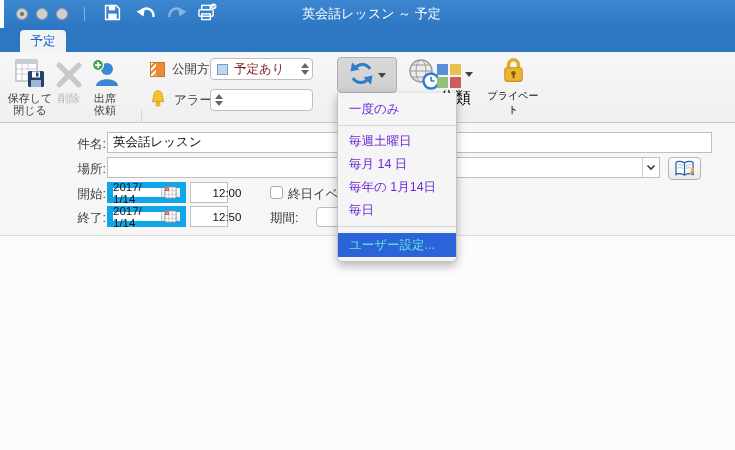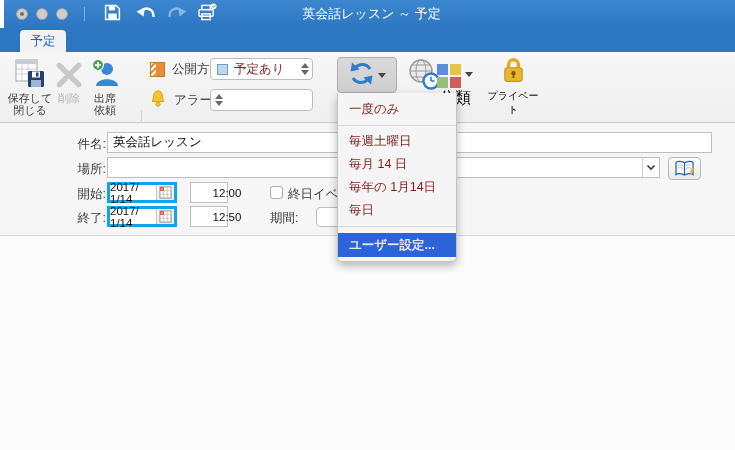--- a/index.html
+++ b/index.html
@@ -56,42 +56,42 @@
   .cat-arrow { display:inline-block; margin:17px 0 0 4px; vertical-align:top; }
   .priv-btn { position:absolute; left:484px; top:3px; width:58px; text-align:center; }
   .priv-btn .rlb { font-size:10px; }
 
   
   .form { position:absolute; top:123px; left:0; width:735px; height:113px; background:#f6f6f6;
     border-bottom:1px solid #d9d9d9; }
   .flab { position:absolute; left:20px; width:86px; text-align:right; font-size:12.5px; color:#3b3b3b; }
   .tbox { position:absolute; background:#fff; border:1px solid #bfbfbf; font-size:12.5px; color:#111;
     display:flex; align-items:center; }
-  .dategrp { position:absolute; left:107px; width:70px; height:21px; border:3px solid #0ea5e9; background:#fff; display:flex; }
+  .dategrp { position:absolute; left:107px; width:79px; height:21px; border:6px solid #0ea5e9; background:#fff; display:flex; }
   .datetxt { width:55px; font-size:11.5px; color:#111; display:flex; align-items:center; justify-content:center; }
   .calbtn { width:22px; border-left:1px solid #c4c4c4; background:linear-gradient(#fdfdfd,#ececec);
     display:flex; align-items:center; justify-content:center; }
   .timebox { position:absolute; left:190px; width:37px; height:21px; justify-content:center; font-size:11.5px;padding-left:36px; }
   .chk { position:absolute; left:270px; width:13px; height:13px; background:#fff; border:1px solid #ababab; border-radius:3px; }
   .chklab { position:absolute; left:288px; font-size:12.5px; color:#3b3b3b; white-space:nowrap; }
   .durlab { position:absolute; left:270px; font-size:12.5px; color:#3b3b3b; }
   .dur-combo { position:absolute; left:316px; top:209px; width:60px; height:20px; background:#fff;
     border:1px solid #bdbdbd; border-radius:4px; }
   .chev-zone { position:absolute; right:0; top:0; width:17px; height:19px; border-left:1px solid #cfcfcf;
     display:flex; align-items:center; justify-content:center; }
   .bookbtn { position:absolute; left:668px; top:34px; width:33px; height:23px; border:1px solid #b5b5b5;
     border-radius:4px; background:linear-gradient(#fdfdfd,#eaeaea); display:flex; align-items:center; justify-content:center; }
 
   
   .menu { position:absolute; left:337px; top:93px; width:120px; background:#f5f5f5;
     border:1px solid #c3c3c3; border-top:none; border-radius:0 0 5px 5px;
     box-shadow:0 4px 10px rgba(0,0,0,.28); z-index:10; padding-top:5px; padding-bottom:4px; }
-  .mi { height:23px; line-height:23px; padding-left:11px; font-size:12.5px; color:#7f1d1d; white-space:nowrap; }
+  .mi { height:23px; line-height:23px; padding-left:11px; font-size:12.5px; color:#6d28d9; white-space:nowrap; }
   .msep { height:1px; background:#d8d8d8; margin:4px 0; }
-  .mi.sel { background:#2c63d8; color:#e5e5e5; margin-top:6px; height:24px; line-height:24px;font-weight:bold; }
+  .mi.sel { background:#2c63d8; color:#5eead4; margin-top:6px; height:24px; line-height:24px; }
 
   .bottom { position:absolute; top:237px; left:0; width:735px; height:213px; background:#fcfcfc; }
 </style>
 </head>
 <body>
 
 <div class="window">
 
   <div class="titlebar">
     <div class="traffic" style="left:12px">

